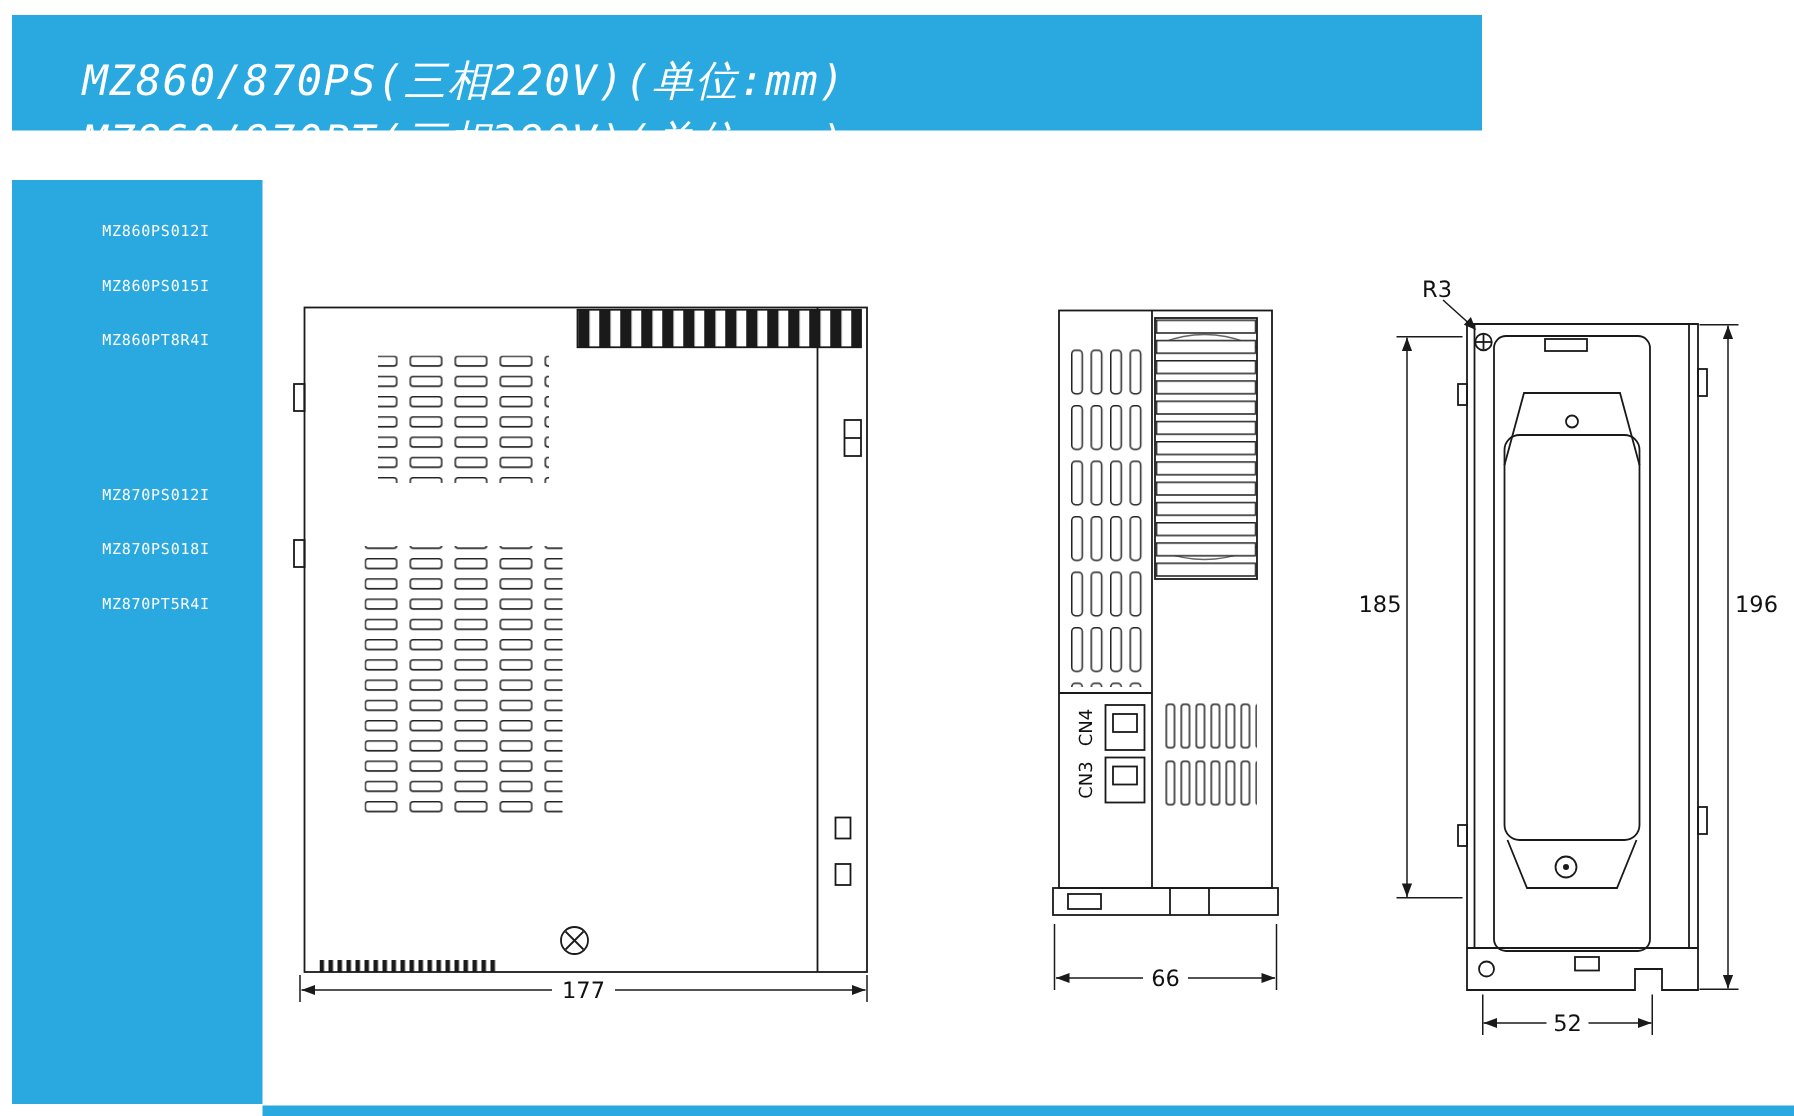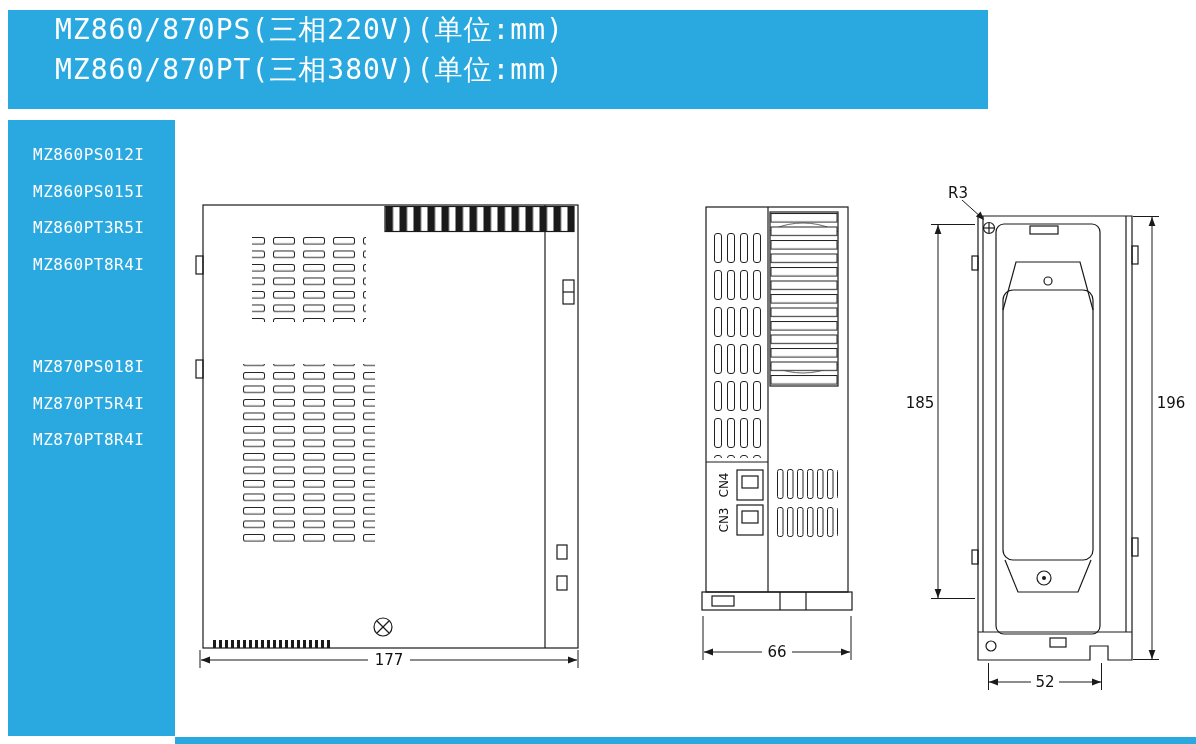--- a/index.html
+++ b/index.html
@@ -1,50 +1,49 @@
 <!DOCTYPE html>
 <html style="--accent: #29A9E0;"><head>
 <meta charset="utf-8">
 <style>
   * { margin:0; padding:0; box-sizing:border-box; }
   html,body { width:1196px; height:744px; background:#fff; overflow:hidden; }
   .page { position:relative; width:1196px; height:744px; background:#fff;
           font-family:"DejaVu Sans Mono","DejaVu Sans",monospace; }
-  .title-bar { position:absolute; left:8px; top:10px; width:980px; height:99px;
-               background:var(--accent,#29A9E0); color:#fff; padding:0 0 0 47px; }
+  .title-bar { position:absolute; left:8px; top:10px; width:980px; height:77px;
+               background:var(--accent,#29A9E0); color:#fff; padding:24px 0 0 47px;font-style:italic; }
   .title-line { font-size:28px; line-height:40px; letter-spacing:1px; white-space:nowrap; }
   .model-list { position:absolute; left:8px; top:120px; width:167px; height:616px;
                 background:var(--accent,#29A9E0); color:#fff; padding:24px 0 0 25px; }
-  .model-item { font-size:16px; height:36.5px; line-height:21px; letter-spacing:0.5px; white-space:nowrap; }
+  .model-item { font-size:10px; height:36.5px; line-height:21px; letter-spacing:0.5px; white-space:nowrap;text-align:center; }
   .model-gap { height:66px; }
   .bottom-bar { position:absolute; left:175px; right:0; bottom:0; height:7px; background:var(--accent,#29A9E0); }
   svg.drawing { position:absolute; left:0; top:0; }
   svg text { font-family:"DejaVu Sans",sans-serif; fill:#111; stroke:none; }
   .dim-text { font-size:15px; }
   .cn-text { font-size:12px; }
 </style>
 </head>
 <body>
 
 <div class="page">
 
   <header class="title-bar">
     <div class="title-line">MZ860/870PS(三相220V)(单位:mm)</div>
     <div class="title-line">MZ860/870PT(三相380V)(单位:mm)</div>
   </header>
 
   <aside class="model-list">
     <div class="model-item">MZ860PS012I</div>
     <div class="model-item">MZ860PS015I</div>
-    <div class="model-item">MZ860PT3R5I</div>
     <div class="model-item">MZ860PT8R4I</div>
     <div class="model-gap"></div>
+    <div class="model-item">MZ870PS012I</div>
     <div class="model-item">MZ870PS018I</div>
     <div class="model-item">MZ870PT5R4I</div>
-    <div class="model-item">MZ870PT8R4I</div>
   </aside>
 
   <svg class="drawing" width="1196" height="744" viewBox="0 0 1196 744">
     <defs>
       <pattern id="ventSlots" x="243" y="237" width="30" height="13.5" patternUnits="userSpaceOnUse">
         <rect x="0.5" y="0.5" width="21" height="6.5" rx="2" fill="#fff" stroke="#222" stroke-width="1"></rect>
       </pattern>
       <pattern id="fins" x="385.5" y="206" width="14" height="28" patternUnits="userSpaceOnUse">
         <rect x="0" y="0" width="7.5" height="28" fill="#1a1a1a"></rect>
       </pattern>

